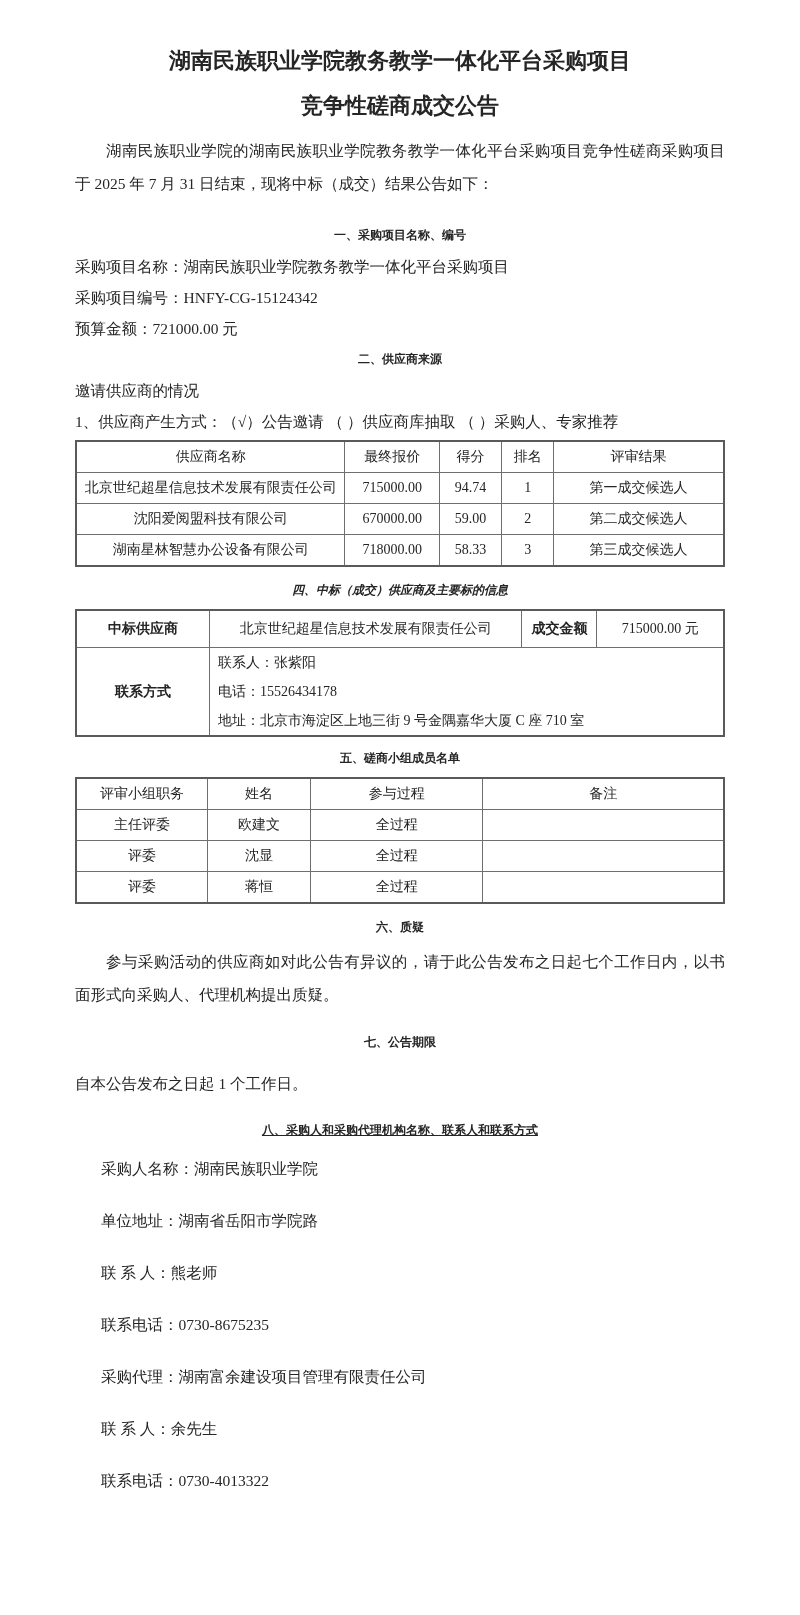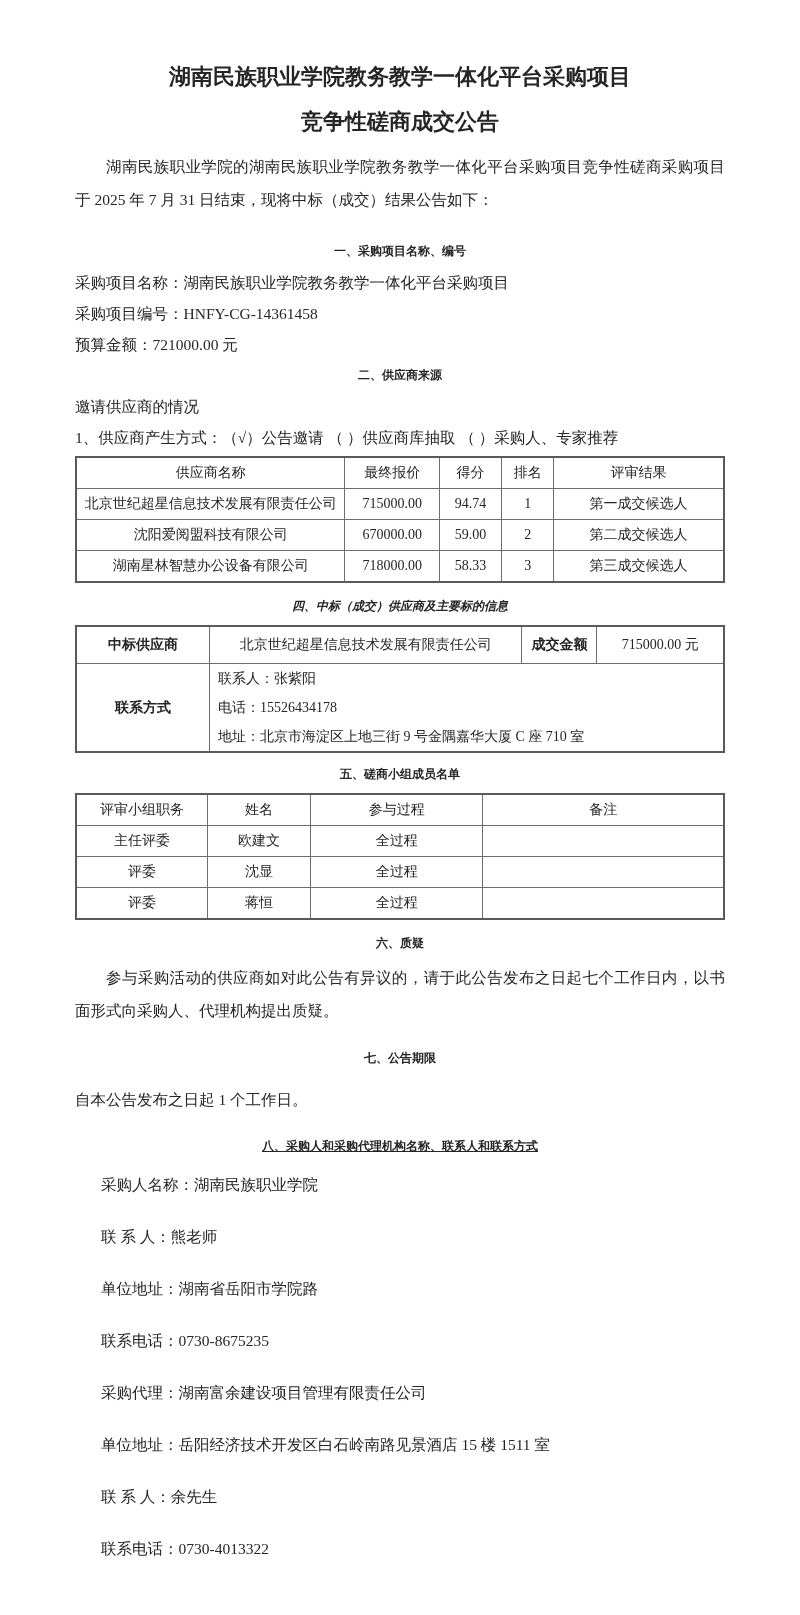--- a/index.html
+++ b/index.html
@@ -6,21 +6,21 @@
   html, body { margin: 0; padding: 0; }
   body {
     width: 800px;
     height: 1615px;
     background: #ffffff;
     color: #252525;
     font-family: "Liberation Serif", "DejaVu Serif", serif;
     font-size: 15.5px;
     overflow: hidden;
   }
-  .page { width: 800px; height: 1615px; padding: 60px 75px 0 75px; }
+  .page { width: 800px; height: 1615px; padding: 44px 75px 0 75px; }
 
   .doc-title {
     text-align: center;
     font-weight: bold;
     font-size: 22px;
     line-height: 33px;
     margin: 0;
   }
   .doc-title.second { margin-top: 12px; }
 
@@ -80,21 +80,21 @@
 
 <div class="page">
 
   <p class="doc-title">湖南民族职业学院教务教学一体化平台采购项目</p>
   <p class="doc-title second">竞争性磋商成交公告</p>
 
   <p class="intro">湖南民族职业学院的湖南民族职业学院教务教学一体化平台采购项目竞争性磋商采购项目于 2025 年 7 月 31 日结束，现将中标（成交）结果公告如下：</p>
 
   <p class="sec-h h1a">一、采购项目名称、编号</p>
   <p class="line">采购项目名称：湖南民族职业学院教务教学一体化平台采购项目</p>
-  <p class="line">采购项目编号：HNFY-CG-14361458</p>
+  <p class="line">采购项目编号：HNFY-CG-15124342</p>
   <p class="line">预算金额：721000.00 元</p>
 
   <p class="sec-h">二、供应商来源</p>
   <p class="line">邀请供应商的情况</p>
   <p class="line">1、供应商产生方式：（√）公告邀请 （ ）供应商库抽取 （ ）采购人、专家推荐</p>
 
 
   <table class="t3">
     <colgroup>
       <col style="width:41.5%">
@@ -200,21 +200,20 @@
   </table>
 
   <p class="sec-h h6a">六、质疑</p>
   <p class="para6">参与采购活动的供应商如对此公告有异议的，请于此公告发布之日起七个工作日内，以书面形式向采购人、代理机构提出质疑。</p>
 
   <p class="sec-h h7a">七、公告期限</p>
   <p class="line7">自本公告发布之日起 1 个工作日。</p>
 
   <p class="sec-h h8a">八、采购人和采购代理机构名称、联系人和联系方式</p>
   <p class="contact8 first">采购人名称：湖南民族职业学院</p>
+  <p class="contact8">单位地址：湖南省岳阳市学院路</p>
   <p class="contact8">联 系 人：熊老师</p>
-  <p class="contact8">单位地址：湖南省岳阳市学院路</p>
   <p class="contact8">联系电话：0730-8675235</p>
   <p class="contact8">采购代理：湖南富余建设项目管理有限责任公司</p>
-  <p class="contact8">单位地址：岳阳经济技术开发区白石岭南路见景酒店 15 楼 1511 室</p>
   <p class="contact8">联 系 人：余先生</p>
   <p class="contact8">联系电话：0730-4013322</p>
 
 </div>
 
 </body></html>

